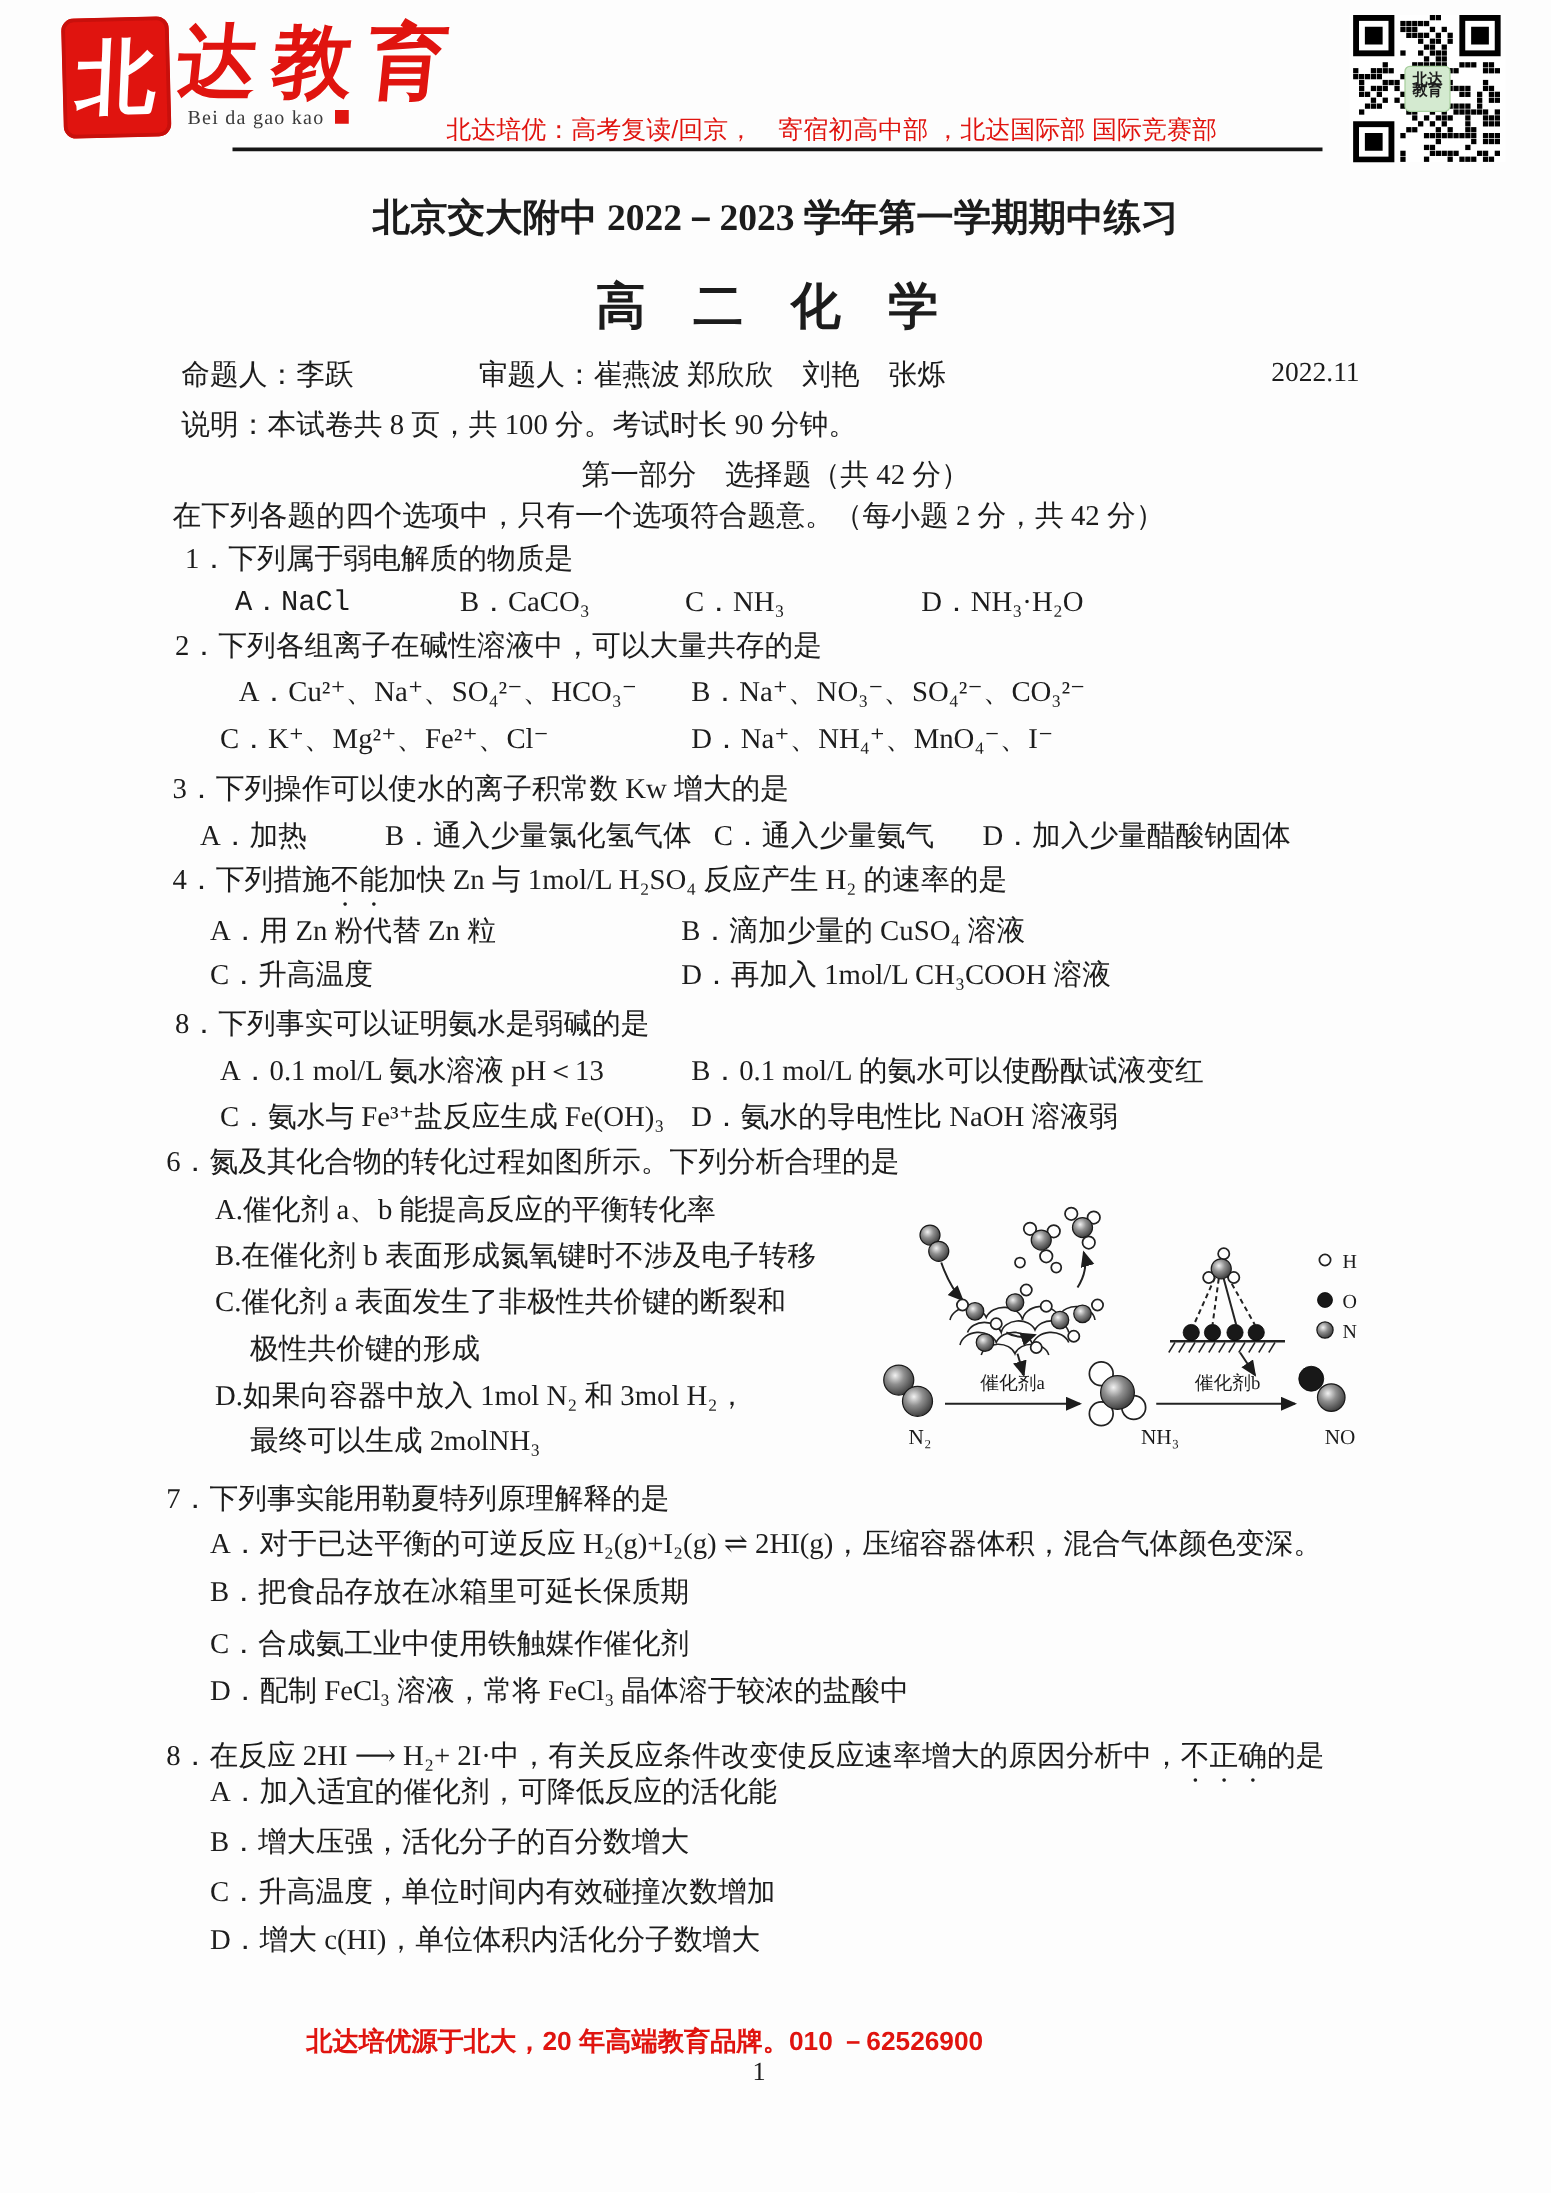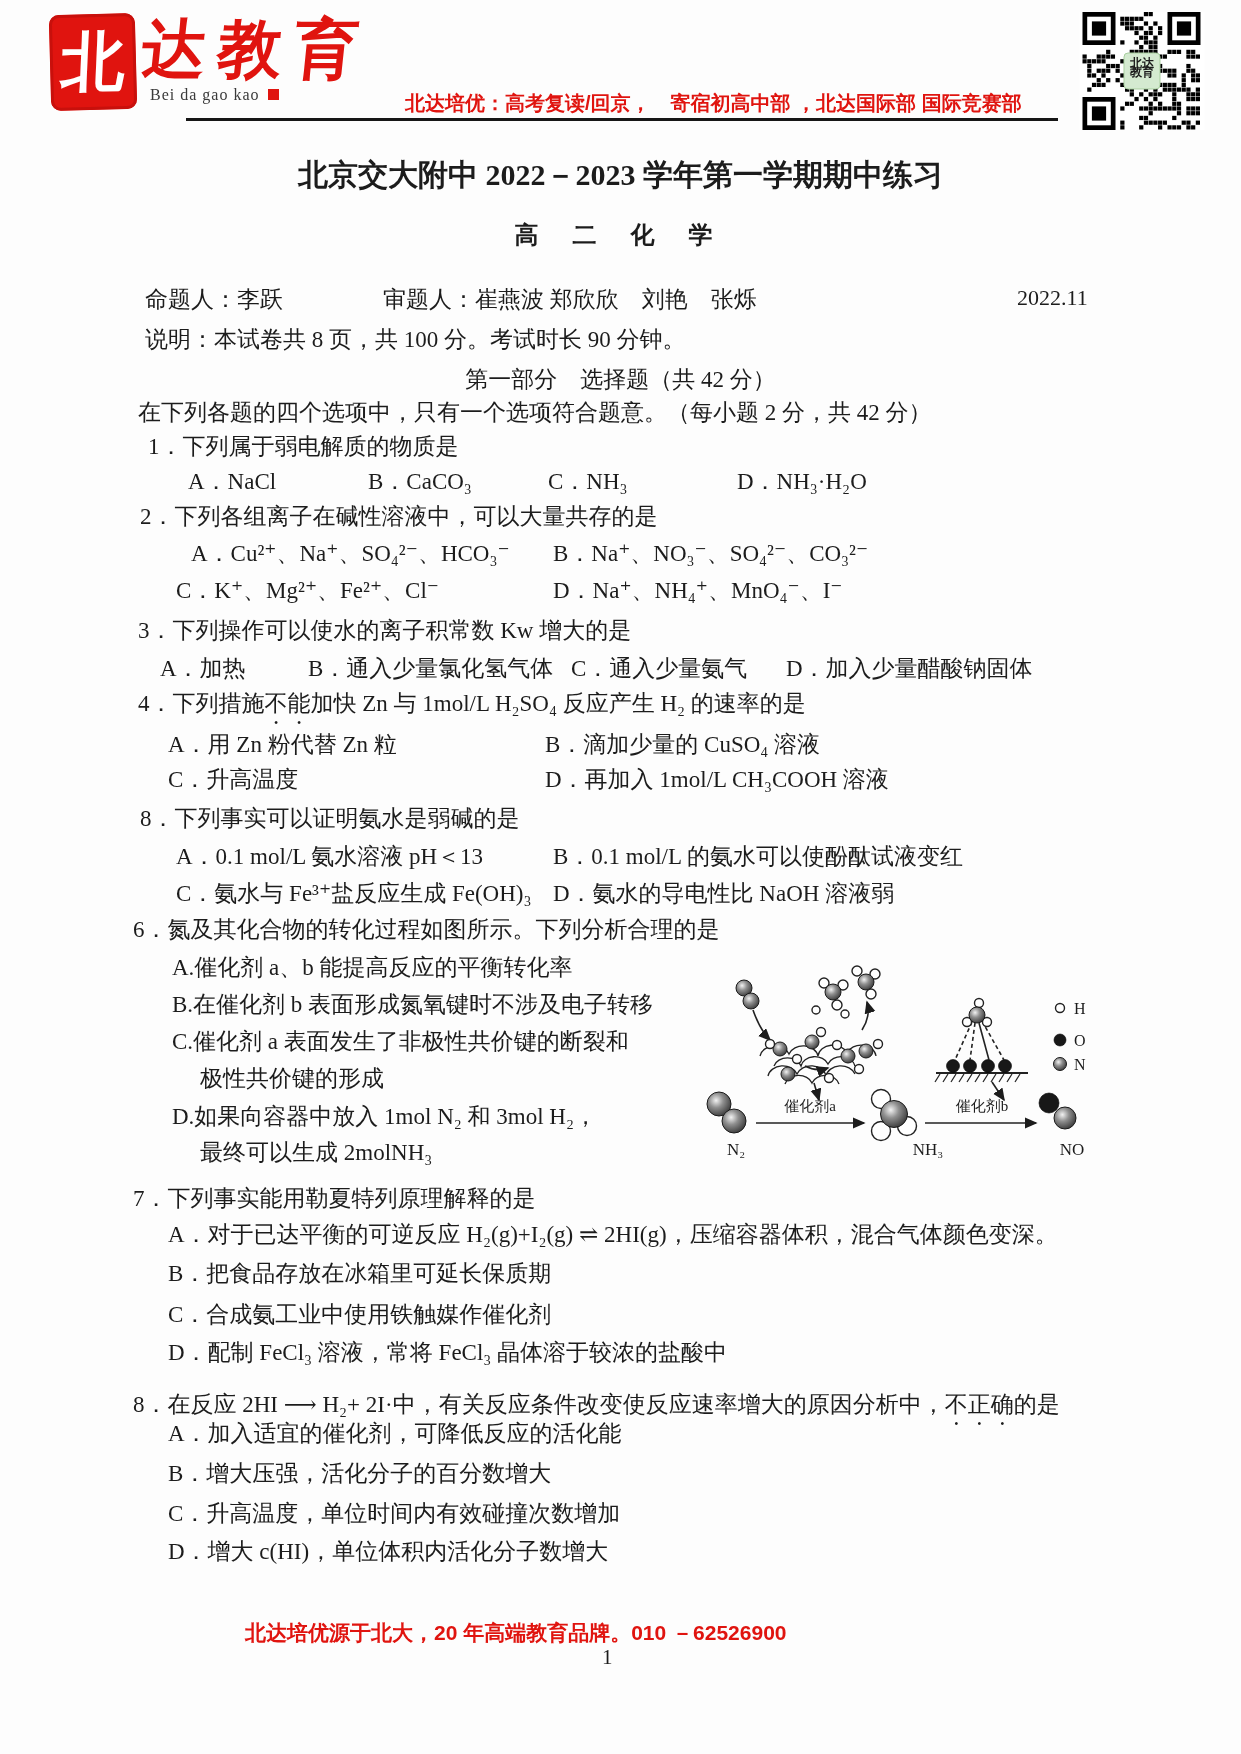--- a/index.html
+++ b/index.html
@@ -12,21 +12,21 @@
   
   .seal{position:absolute;left:50px;top:14px;width:86px;height:96px;background:#e0140f;
         border-radius:10px;transform:rotate(-1.5deg);display:flex;align-items:center;justify-content:center;
         box-shadow:inset 0 0 0 3px #c8100c;}
   .seal-char{color:#ffffff;font-size:64px;font-weight:900;font-family:"Liberation Serif",serif;
         transform:skewX(-4deg);}
   .brand{position:absolute;left:142px;top:6px;font-size:64px;font-weight:900;color:#e0140f;
         letter-spacing:12px;transform:skewX(-6deg);font-family:"Liberation Serif",serif;}
   .romanized{position:absolute;left:150px;top:86px;font-size:16px;color:#3a3a3a;letter-spacing:1px;}
   .red-sq{display:inline-block;width:11px;height:11px;background:#e0140f;margin-left:8px;}
-  .tagline{position:absolute;left:357px;top:90px;font-size:20px;font-weight:bold;color:#e0140f;margin-left:48px;}
+  .tagline{position:absolute;left:357px;top:90px;font-size:20px;font-weight:normal;color:#e0140f;}
   .rule{position:absolute;left:186px;top:118px;width:872px;height:3px;background:#161616;}
   .qr{position:absolute;left:1079px;top:12px;width:126px;height:118px;}
   
   .emdot{-webkit-text-emphasis:filled dot #1c1c1c;-webkit-text-emphasis-position:under right;
          text-emphasis:filled dot #1c1c1c;text-emphasis-position:under right;}
   
   .atom-h{fill:#ffffff;stroke:#222222;stroke-width:1.4;}
   .atom-o{fill:#181818;stroke:#000000;stroke-width:0.6;}
   .atom-n{fill:url(#ng);stroke:#1a1a1a;stroke-width:1;}
   .dline{stroke:#222222;stroke-width:1.6;fill:none;}
@@ -238,32 +238,32 @@
       <rect x="3" y="85" width="33" height="33" fill="#000"></rect>
         <rect x="7.7" y="89.7" width="23.6" height="23.6" fill="#fff"></rect>
         <rect x="12.4" y="94.4" width="14.2" height="14.2" fill="#000"></rect>
     </g>
     <rect x="44.5" y="41" width="36" height="36" rx="4" fill="#d4ead0" stroke="#a8cf9f"></rect>
     <text x="62.5" y="55" text-anchor="middle" font-size="12" font-weight="bold" fill="#c02018" class="dgtext">北达</text>
     <text x="62.5" y="64" text-anchor="middle" font-size="12" font-weight="bold" fill="#c02018" class="dgtext">教育</text>
   </svg>
 
   <div class="t center bold" style="top:156px;font-size:30px;">北京交大附中 2022－2023 学年第一学期期中练习</div>
-  <div class="t center bold" style="top:220px;font-size:24px;letter-spacing:14px;">高 二 化 学</div>
+  <div class="t center bold" style="top:220px;font-size:40px;letter-spacing:14px;">高 二 化 学</div>
 
   <div class="t" style="left:145px;top:286px;">命题人：李跃</div>
   <div class="t" style="left:383px;top:286px;">审题人：崔燕波 郑欣欣　刘艳　张烁</div>
   <div class="t" style="left:1017px;top:284px;font-size:22px;">2022.11</div>
 
   <div class="t" style="left:145px;top:326px;">说明：本试卷共 8 页，共 100 分。考试时长 90 分钟。</div>
   <div class="t center" style="top:366px;">第一部分　选择题（共 42 分）</div>
   <div class="t" style="left:138px;top:399px;">在下列各题的四个选项中，只有一个选项符合题意。（每小题 2 分，共 42 分）</div>
 
   <div class="t" style="left:148px;top:433px;">1．下列属于弱电解质的物质是</div>
-  <div class="t" style="left:188px;top:468px;">A．NaCl</div>
+  <div class="t" style="left:188px;top:468px;font-family:Liberation Mono, monospace;">A．NaCl</div>
   <div class="t" style="left:368px;top:468px;">B．CaCO₃</div>
   <div class="t" style="left:548px;top:468px;">C．NH₃</div>
   <div class="t" style="left:737px;top:468px;">D．NH₃·H₂O</div>
 
   <div class="t" style="left:140px;top:503px;">2．下列各组离子在碱性溶液中，可以大量共存的是</div>
   <div class="t" style="left:191px;top:540px;text-align:center;">A．Cu²⁺、Na⁺、SO₄²⁻、HCO₃⁻</div>
   <div class="t" style="left:553px;top:540px;">B．Na⁺、NO₃⁻、SO₄²⁻、CO₃²⁻</div>
   <div class="t" style="left:176px;top:577px;">C．K⁺、Mg²⁺、Fe²⁺、Cl⁻</div>
   <div class="t" style="left:553px;top:577px;">D．Na⁺、NH₄⁺、MnO₄⁻、I⁻</div>
 

